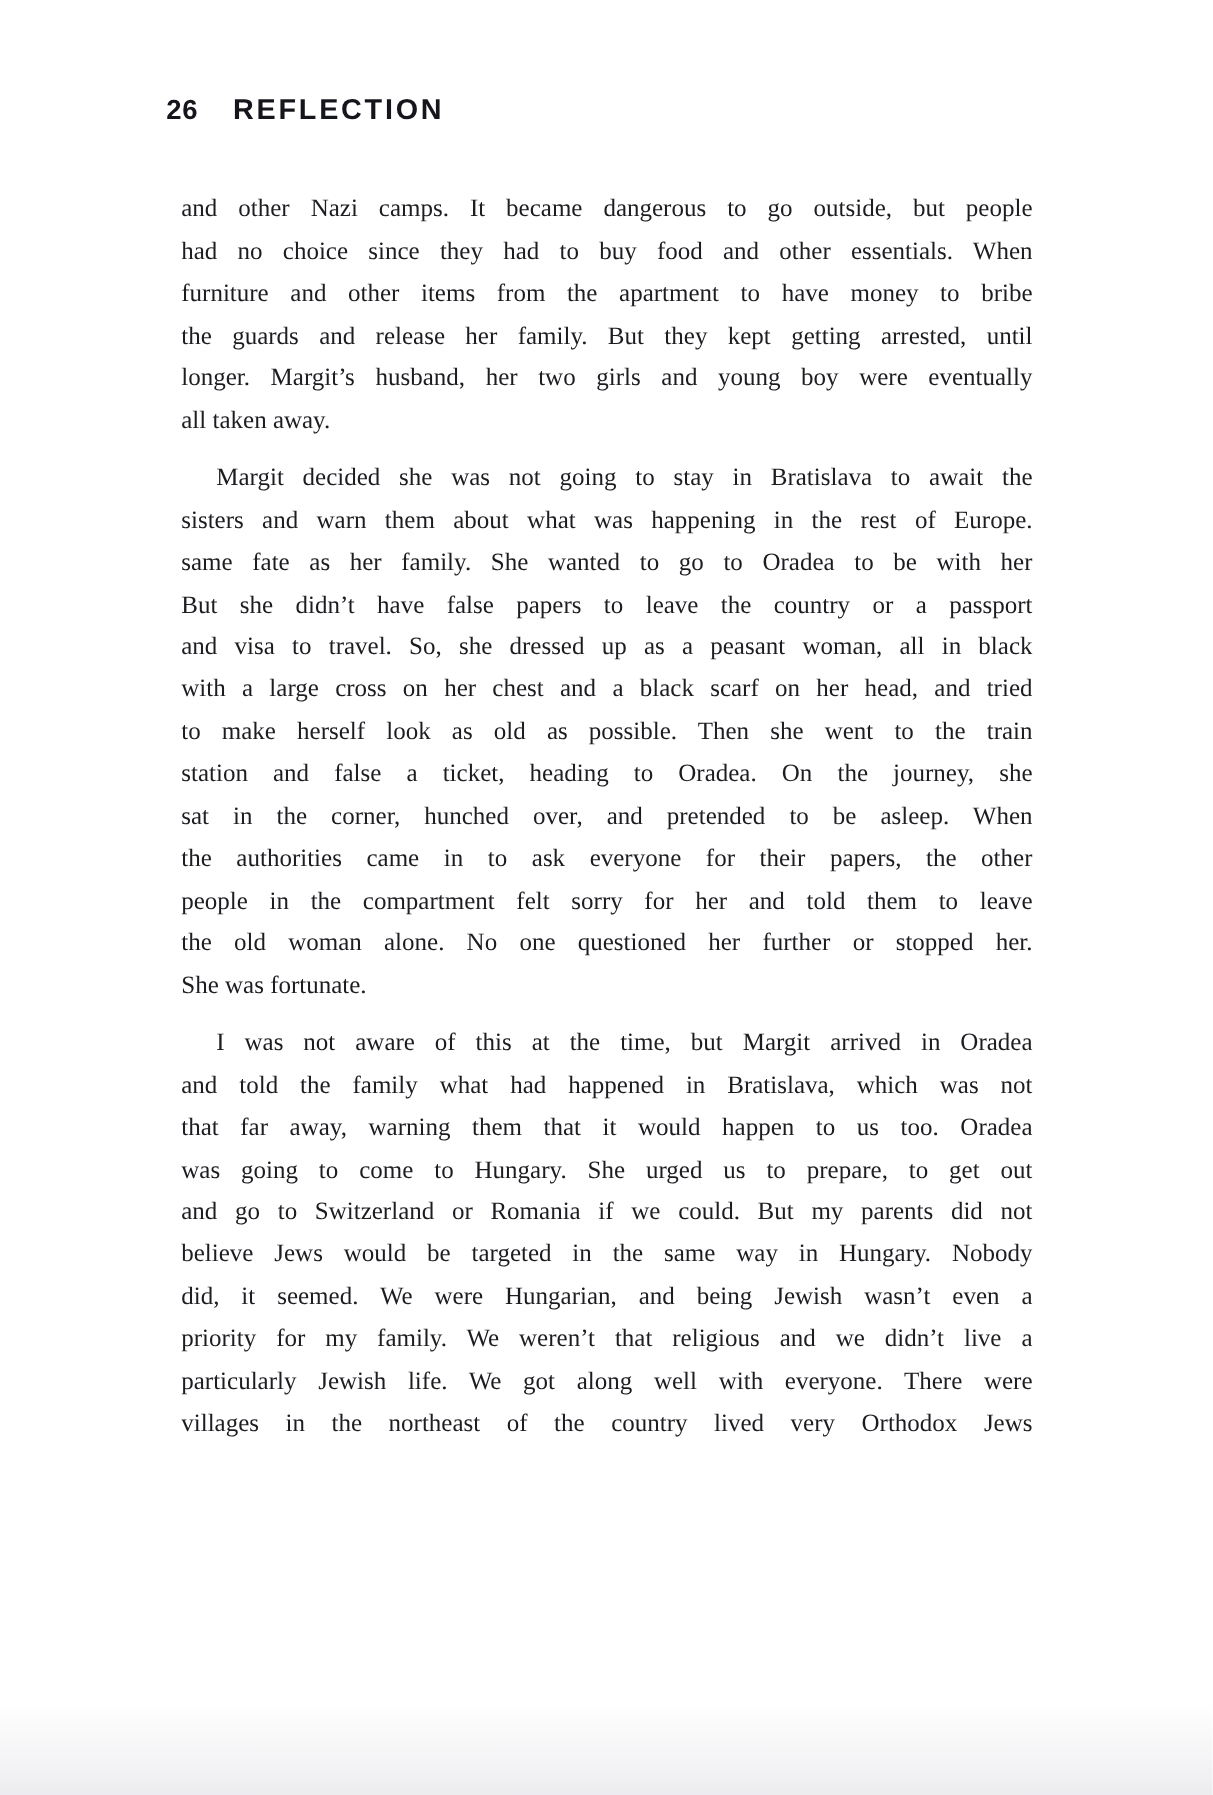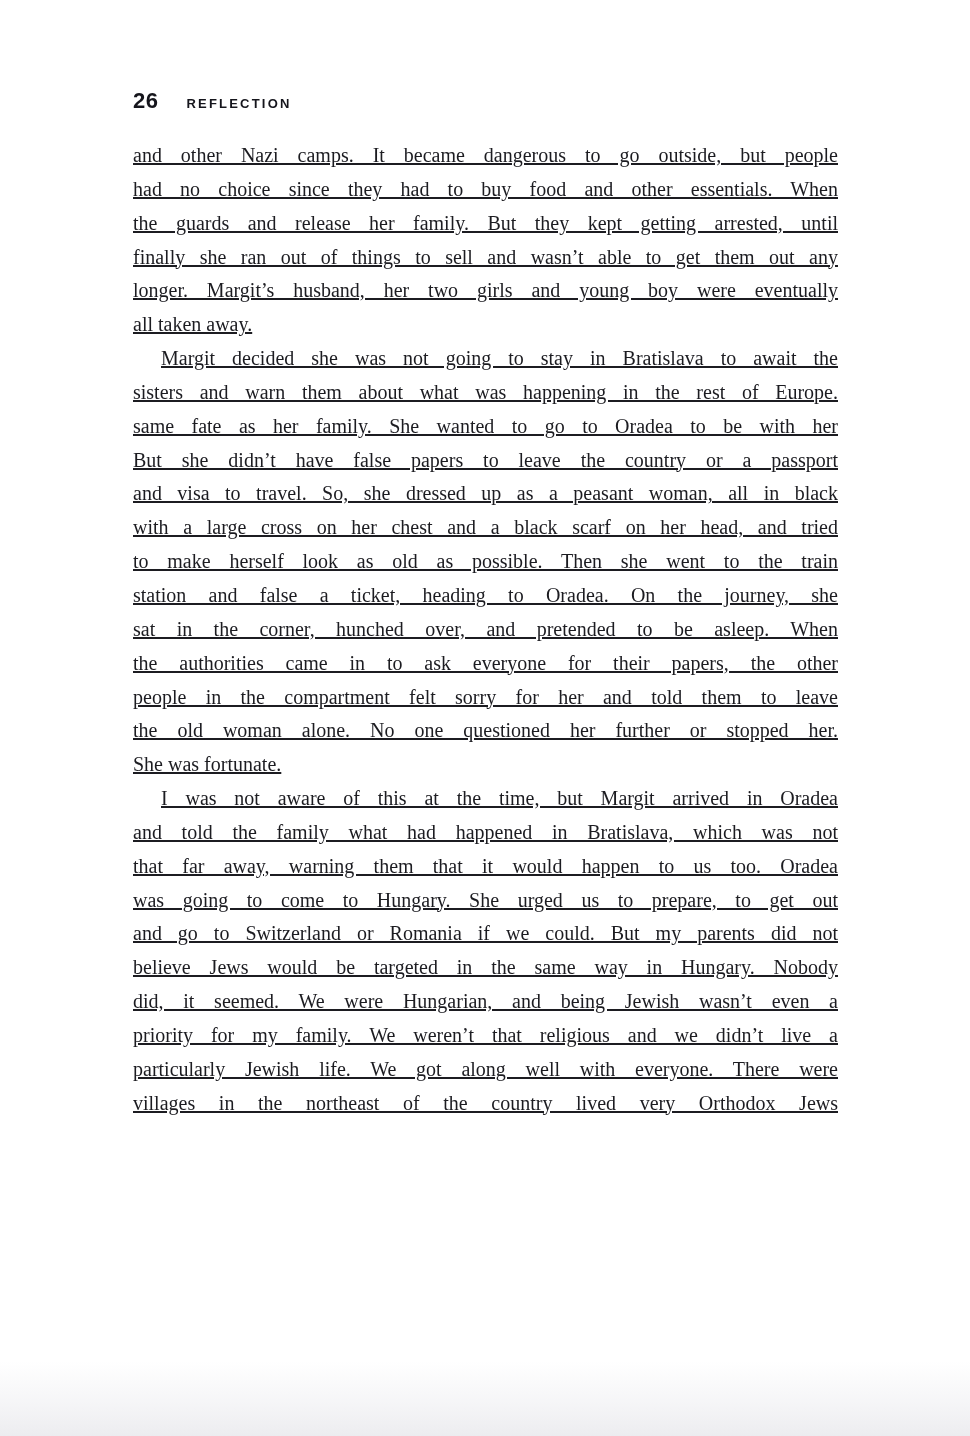--- a/index.html
+++ b/index.html
@@ -14,49 +14,48 @@
     overflow: hidden;
     font-family: "Liberation Serif", serif;
   }
   .page {
     position: absolute;
     inset: 0;
   }
   .running-head {
     position: absolute;
     left: 133px;
-    top: 88px;
+    top: 74px;
     display: flex;
     align-items: baseline;
     font-family: "Liberation Sans", sans-serif;
     color: #15151c;
   }
   .page-num {
     font-size: 22px;
     font-weight: 600;
     letter-spacing: 0.5px;
   }
   .section-title {
-    font-size: 13px;
+    font-size: 23px;
     font-weight: 700;
     letter-spacing: 2.2px;
     margin-left: 28px;
   }
   .body-text {
     position: absolute;
     left: 133px;
     top: 139px;
     width: 705px;
     font-size: 20px;
     color: #1c1c21;
   }
   .paragraph {
-    margin: 0;
+    margin: 12px;
     padding: 0;
-    text-decoration: underline;
   }
   .line {
     line-height: 33.85px;
     height: 33.85px;
     text-align: justify;
     text-align-last: justify;
     white-space: normal;
     overflow: hidden;
   }
   .line.para-last {
@@ -82,22 +81,22 @@
 
   <header class="running-head">
     <span class="page-num">26</span>
     <span class="section-title">REFLECTION</span>
   </header>
 
   <main class="body-text" id="paragraphs">
       <div class="paragraph">
         <div class="line">and other Nazi camps. It became dangerous to go outside, but people</div>
         <div class="line">had no choice since they had to buy food and other essentials. When</div>
+        <div class="line">furniture and other items from the apartment to have money to bribe</div>
         <div class="line">the guards and release her family. But they kept getting arrested, until</div>
-        <div class="line">finally she ran out of things to sell and wasn’t able to get them out any</div>
         <div class="line">longer. Margit’s husband, her two girls and young boy were eventually</div>
         <div class="line para-last">all taken away.</div>
       </div>
       <div class="paragraph">
         <div class="line first-indent">Margit decided she was not going to stay in Bratislava to await the</div>
         <div class="line">sisters and warn them about what was happening in the rest of Europe.</div>
         <div class="line">same fate as her family. She wanted to go to Oradea to be with her</div>
         <div class="line">But she didn’t have false papers to leave the country or a passport</div>
         <div class="line">and visa to travel. So, she dressed up as a peasant woman, all in black</div>
         <div class="line">with a large cross on her chest and a black scarf on her head, and tried</div>

